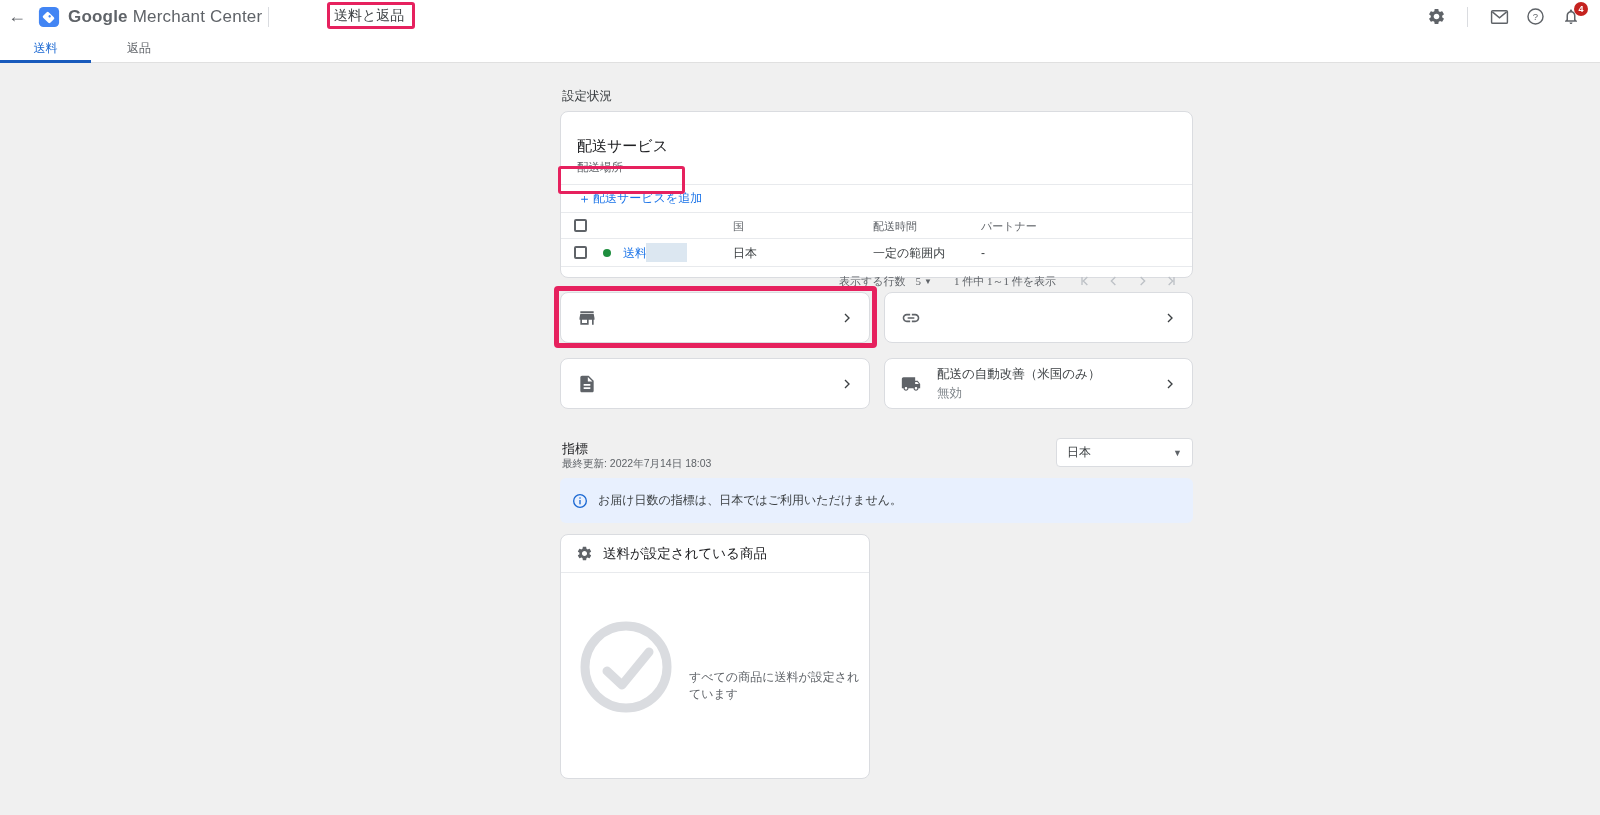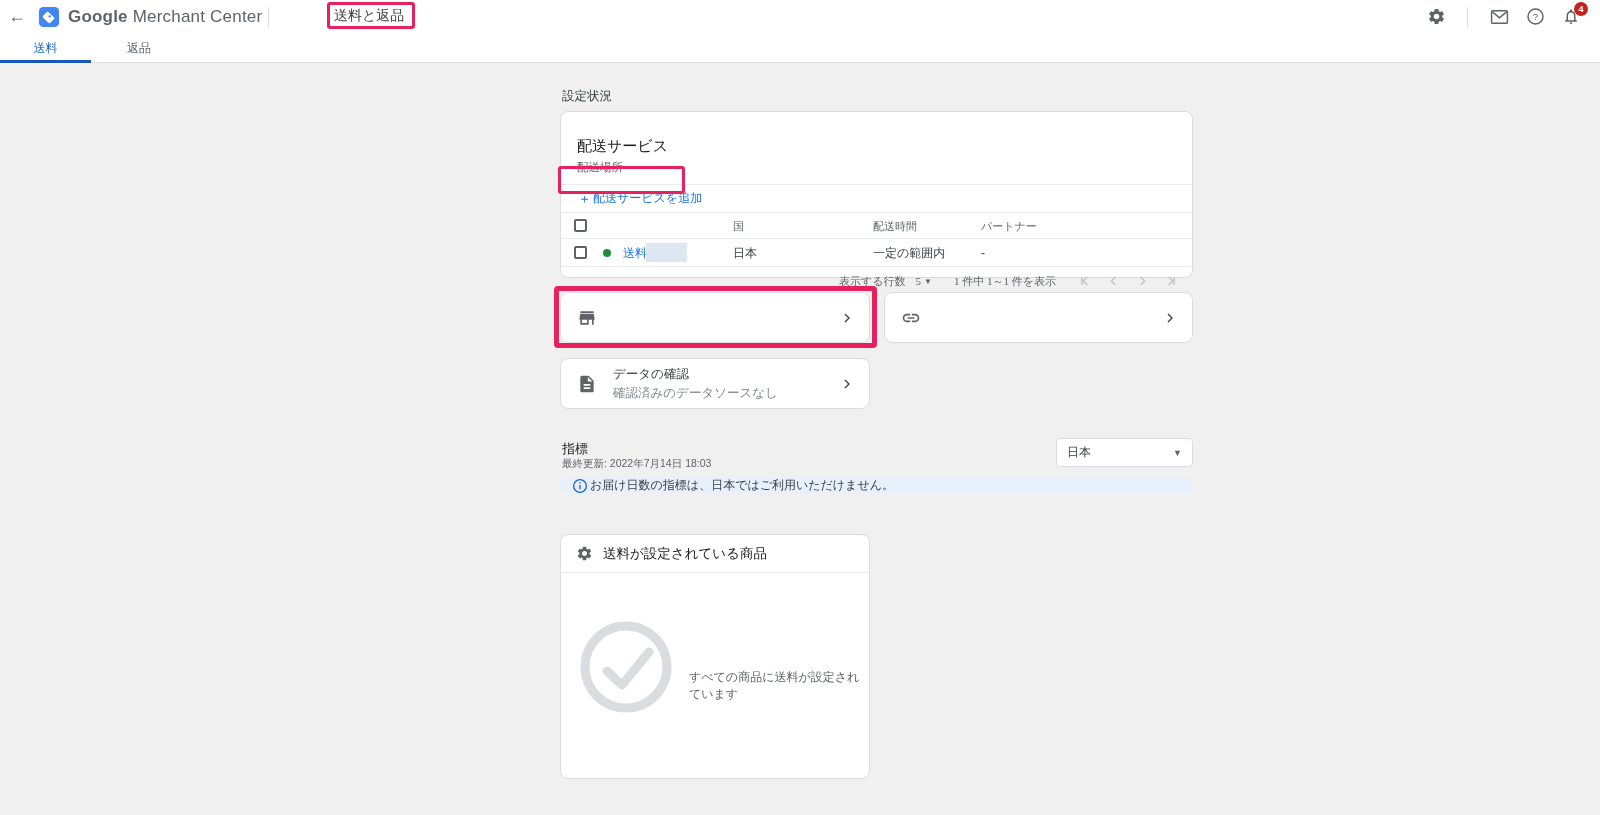--- a/index.html
+++ b/index.html
@@ -78,21 +78,21 @@
   .lc-sub { font-size:12.5px; color:#80868b; }
   .lc-chevron { margin-left:auto; }
 
   
   .metrics-title { position:absolute; left:562px; top:440px; font-size:13px; color:#202124; }
   .metrics-updated { position:absolute; left:562px; top:457px; font-size:10.5px; color:#5f6368; }
   .country-select { position:absolute; left:1056px; top:438px; width:137px; height:29px; background:#fff; border:1px solid #dadce0; border-radius:4px; display:flex; align-items:center; padding:0 10px; cursor:pointer; }
   .country-select .val { font-size:12px; color:#3c4043; }
   .country-select .caret { margin-left:auto; font-size:9px; color:#5f6368; }
 
-  .banner { position:absolute; left:560px; top:478px; width:633px; height:15px; background:#e8f0fe; border-radius:6px; display:flex; align-items:center; padding:0 12px; gap:2px; }
+  .banner { position:absolute; left:560px; top:478px; width:633px; height:45px; background:#e8f0fe; border-radius:6px; display:flex; align-items:center; padding:0 12px; gap:10px; }
   .banner-text { font-size:12px; color:#3c4043; }
 
   
   .products-card { left:560px; top:534px; width:310px; height:245px; }
   .pc-head { height:37px; display:flex; align-items:center; gap:10px; padding:0 15px; }
   .pc-title { font-size:13.5px; color:#202124; }
   .pc-body { position:relative; height:206px; }
   .check-wrap { position:absolute; left:17px; top:46px; }
   .pc-msg { position:absolute; left:128px; top:96px; font-size:12px; color:#5f6368; }
 </style>
@@ -224,29 +224,37 @@
       </svg>
     <svg class="lc-chevron" width="16" height="16" viewBox="0 0 24 24">
         <path d="M9 6 L15 12 L9 18" fill="none" stroke="#3c4043" stroke-width="2"></path>
       </svg>
   </div>
 
   <div class="card link-card lc2">
     <svg class="lc-icon" viewBox="0 0 24 24" fill="#5f6368">
         <path d="M14 2H6c-1.1 0-1.99.9-1.99 2L4 20c0 1.1.89 2 1.99 2H18c1.1 0 2-.9 2-2V8l-6-6zm2 16H8v-2h8v2zm0-4H8v-2h8v2zm-3-5V3.5L18.5 9H13z"></path>
       </svg>
+    <svg class="lc-chevron" width="16" height="16" viewBox="0 0 24 24">
+        <path d="M9 6 L15 12 L9 18" fill="none" stroke="#3c4043" stroke-width="2"></path>
+      </svg>
+  </div>
+
+  <div class="card link-card lc3">
+    <svg class="lc-icon" viewBox="0 0 24 24" fill="#5f6368">
+        <path d="M20 8h-3V4H3c-1.1 0-2 .9-2 2v11h2c0 1.66 1.34 3 3 3s3-1.34 3-3h6c0 1.66 1.34 3 3 3s3-1.34 3-3h2v-5l-3-4zM6 18.5c-.83 0-1.5-.67-1.5-1.5s.67-1.5 1.5-1.5 1.5.67 1.5 1.5-.67 1.5-1.5 1.5zm13.5-9l1.96 2.5H17V9.5h2.5zm-1.5 9c-.83 0-1.5-.67-1.5-1.5s.67-1.5 1.5-1.5 1.5.67 1.5 1.5-.67 1.5-1.5 1.5z"></path>
+      </svg>
     <div class="lc-text">
-      <div class="lc-title">データの確認</div>
-      <div class="lc-sub">確認済みのデータソースなし</div>
-    </div>
-    <svg class="lc-chevron" width="16" height="16" viewBox="0 0 24 24">
-        <path d="M9 6 L15 12 L9 18" fill="none" stroke="#3c4043" stroke-width="2"></path>
-      </svg>
-  </div>
-
+      <div class="lc-title">配送の自動改善（米国のみ）</div>
+      <div class="lc-sub">無効</div>
+    </div>
+    <svg class="lc-chevron" width="16" height="16" viewBox="0 0 24 24">
+        <path d="M9 6 L15 12 L9 18" fill="none" stroke="#3c4043" stroke-width="2"></path>
+      </svg>
+  </div>
 
   <div class="metrics-title">指標</div>
   <div class="metrics-updated">最終更新: 2022年7月14日 18:03</div>
   <div class="country-select">
     <span class="val">日本</span>
     <span class="caret">▼</span>
   </div>
 
   <div class="banner">
     <svg width="16" height="16" viewBox="0 0 24 24">

